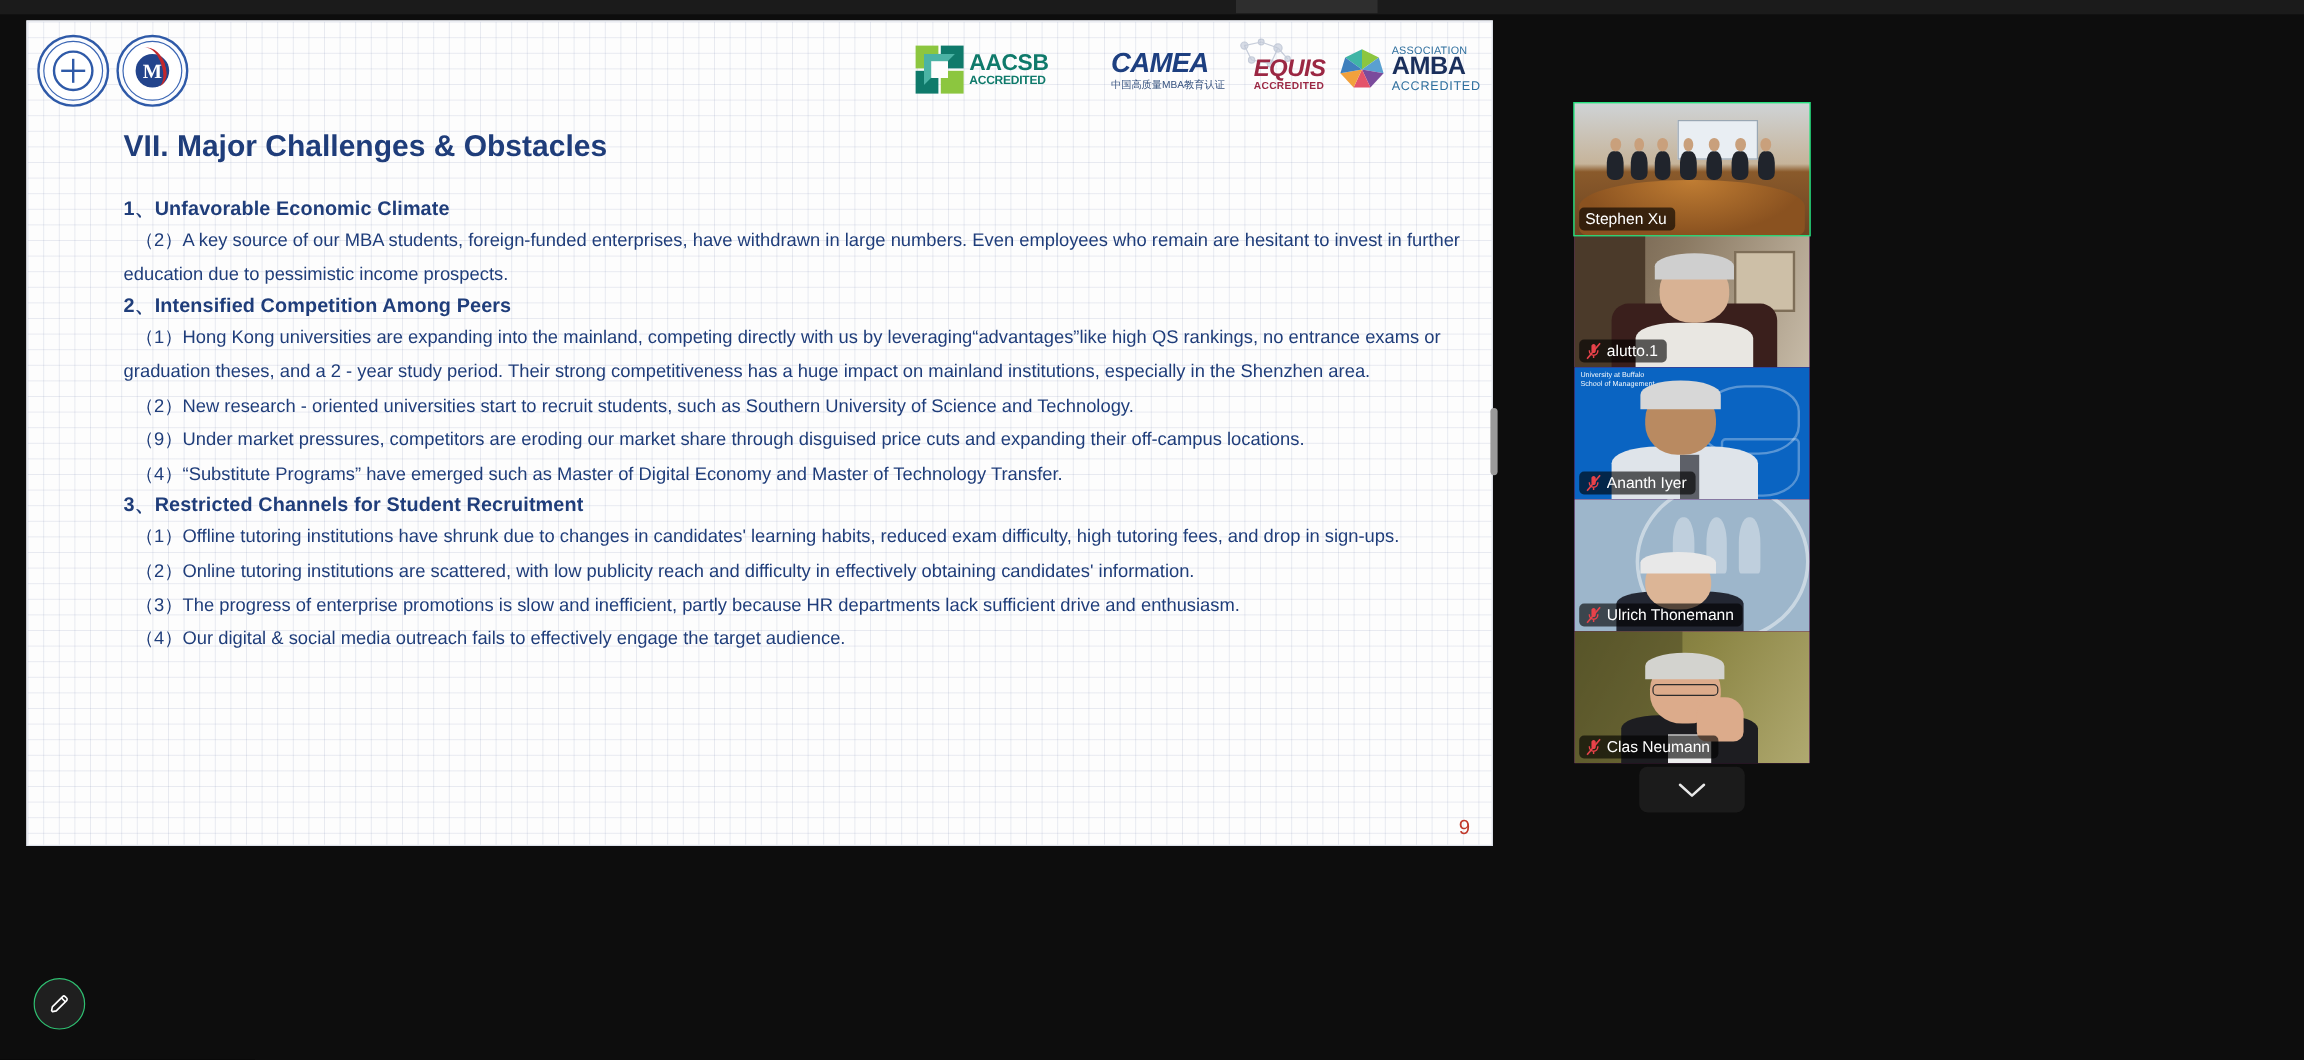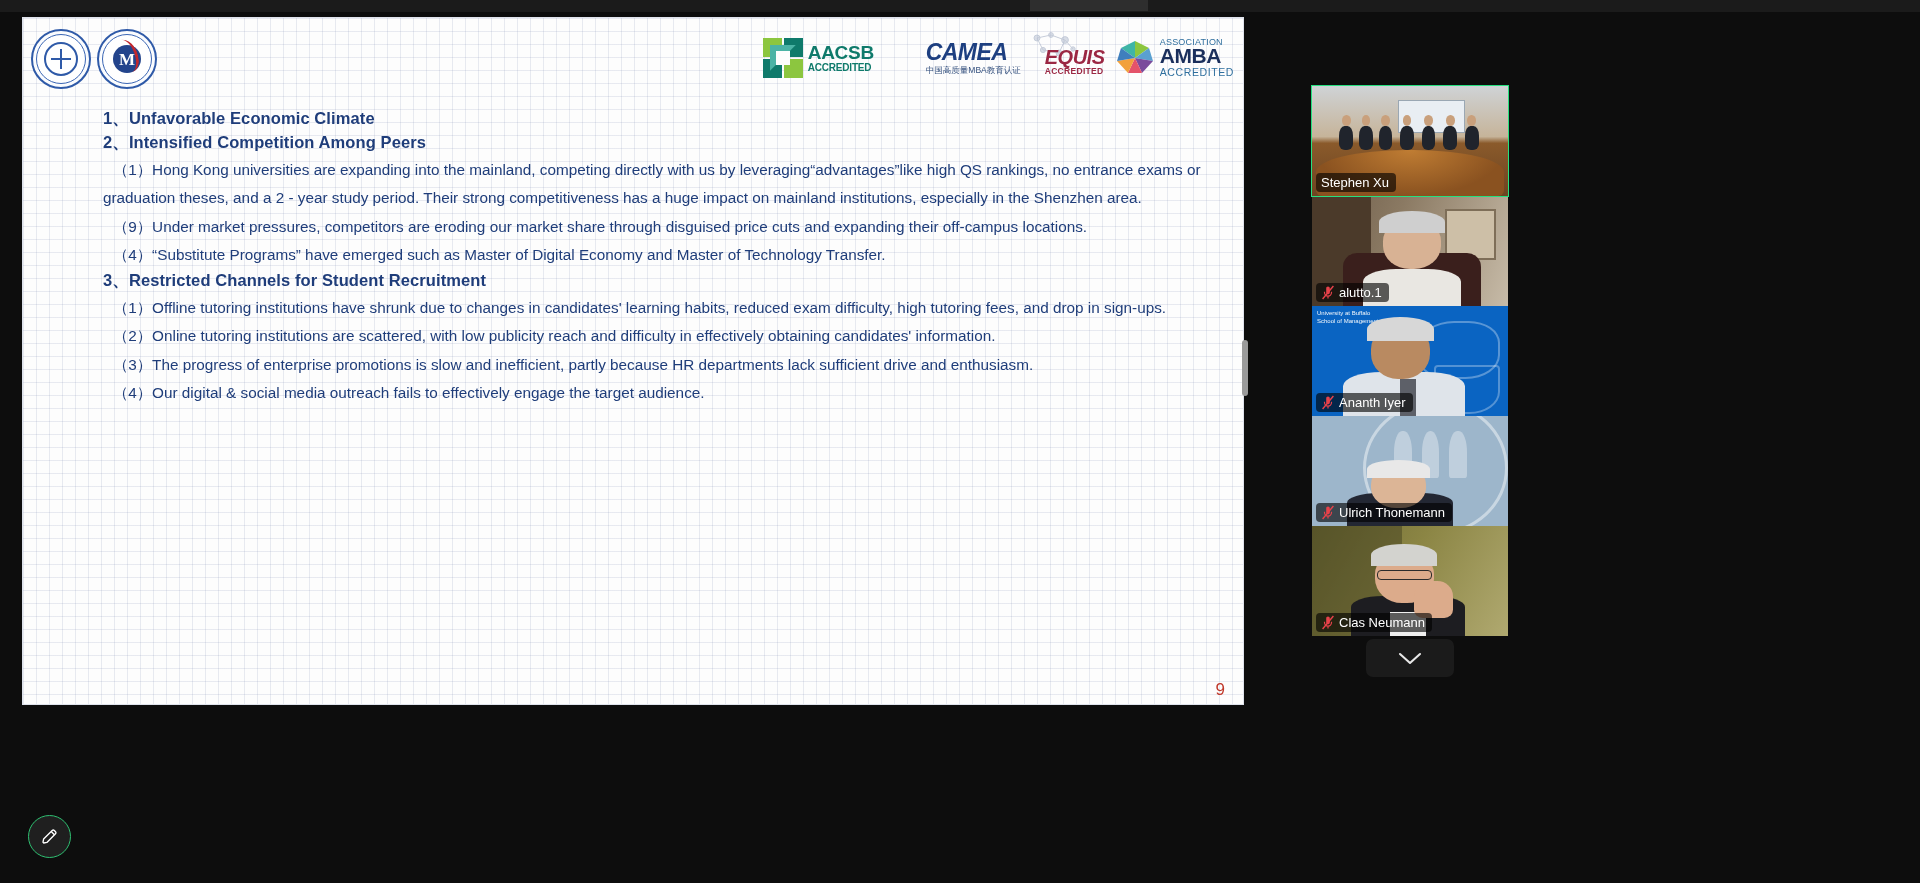--- a/index.html
+++ b/index.html
@@ -306,24 +306,27 @@
             <span class="t0">ASSOCIATION</span>
             <span class="t1">AMBA</span>
             <span class="t2">ACCREDITED</span>
           </div>
         </div>
 
       </div>
     </div>
 
     <div class="slide-body">
+      <h2 class="section-title">VII. Major Challenges &amp; Obstacles</h2>
 
       <div class="heading">1、Unfavorable Economic Climate</div>
+      <p class="para">（2）A key source of our MBA students, foreign-funded enterprises, have withdrawn in large numbers. Even employees who remain are hesitant to invest in further education due to pessimistic income prospects.</p>
       <div class="heading">2、Intensified Competition Among Peers</div>
       <p class="para">（1）Hong Kong universities are expanding into the mainland, competing directly with us by leveraging“advantages”like high QS rankings, no entrance exams or graduation theses, and a 2 - year study period. Their strong competitiveness  has a huge impact on mainland institutions, especially in the Shenzhen area.</p>
+      <p class="para">（2）New research - oriented universities start to recruit students, such as Southern University of Science and Technology.</p>
       <p class="para">（9）Under market pressures, competitors are eroding our market share through disguised price cuts and expanding their off-campus locations.</p>
       <p class="para">（4）“Substitute Programs” have emerged such as  Master of Digital Economy and Master of Technology Transfer.</p>
       <div class="heading">3、Restricted Channels for Student Recruitment</div>
       <p class="para">（1）Offline tutoring institutions have shrunk due to changes in candidates' learning habits, reduced exam difficulty, high tutoring fees, and drop in sign-ups.</p>
       <p class="para">（2）Online tutoring institutions are scattered, with low publicity reach and difficulty in effectively obtaining candidates' information.</p>
       <p class="para">（3）The progress of enterprise promotions is slow and inefficient, partly because HR departments lack sufficient drive and enthusiasm.</p>
       <p class="para">（4）Our digital &amp; social media outreach fails to effectively engage the target audience.</p>
     </div>
 
     <div class="page-no">9</div>

